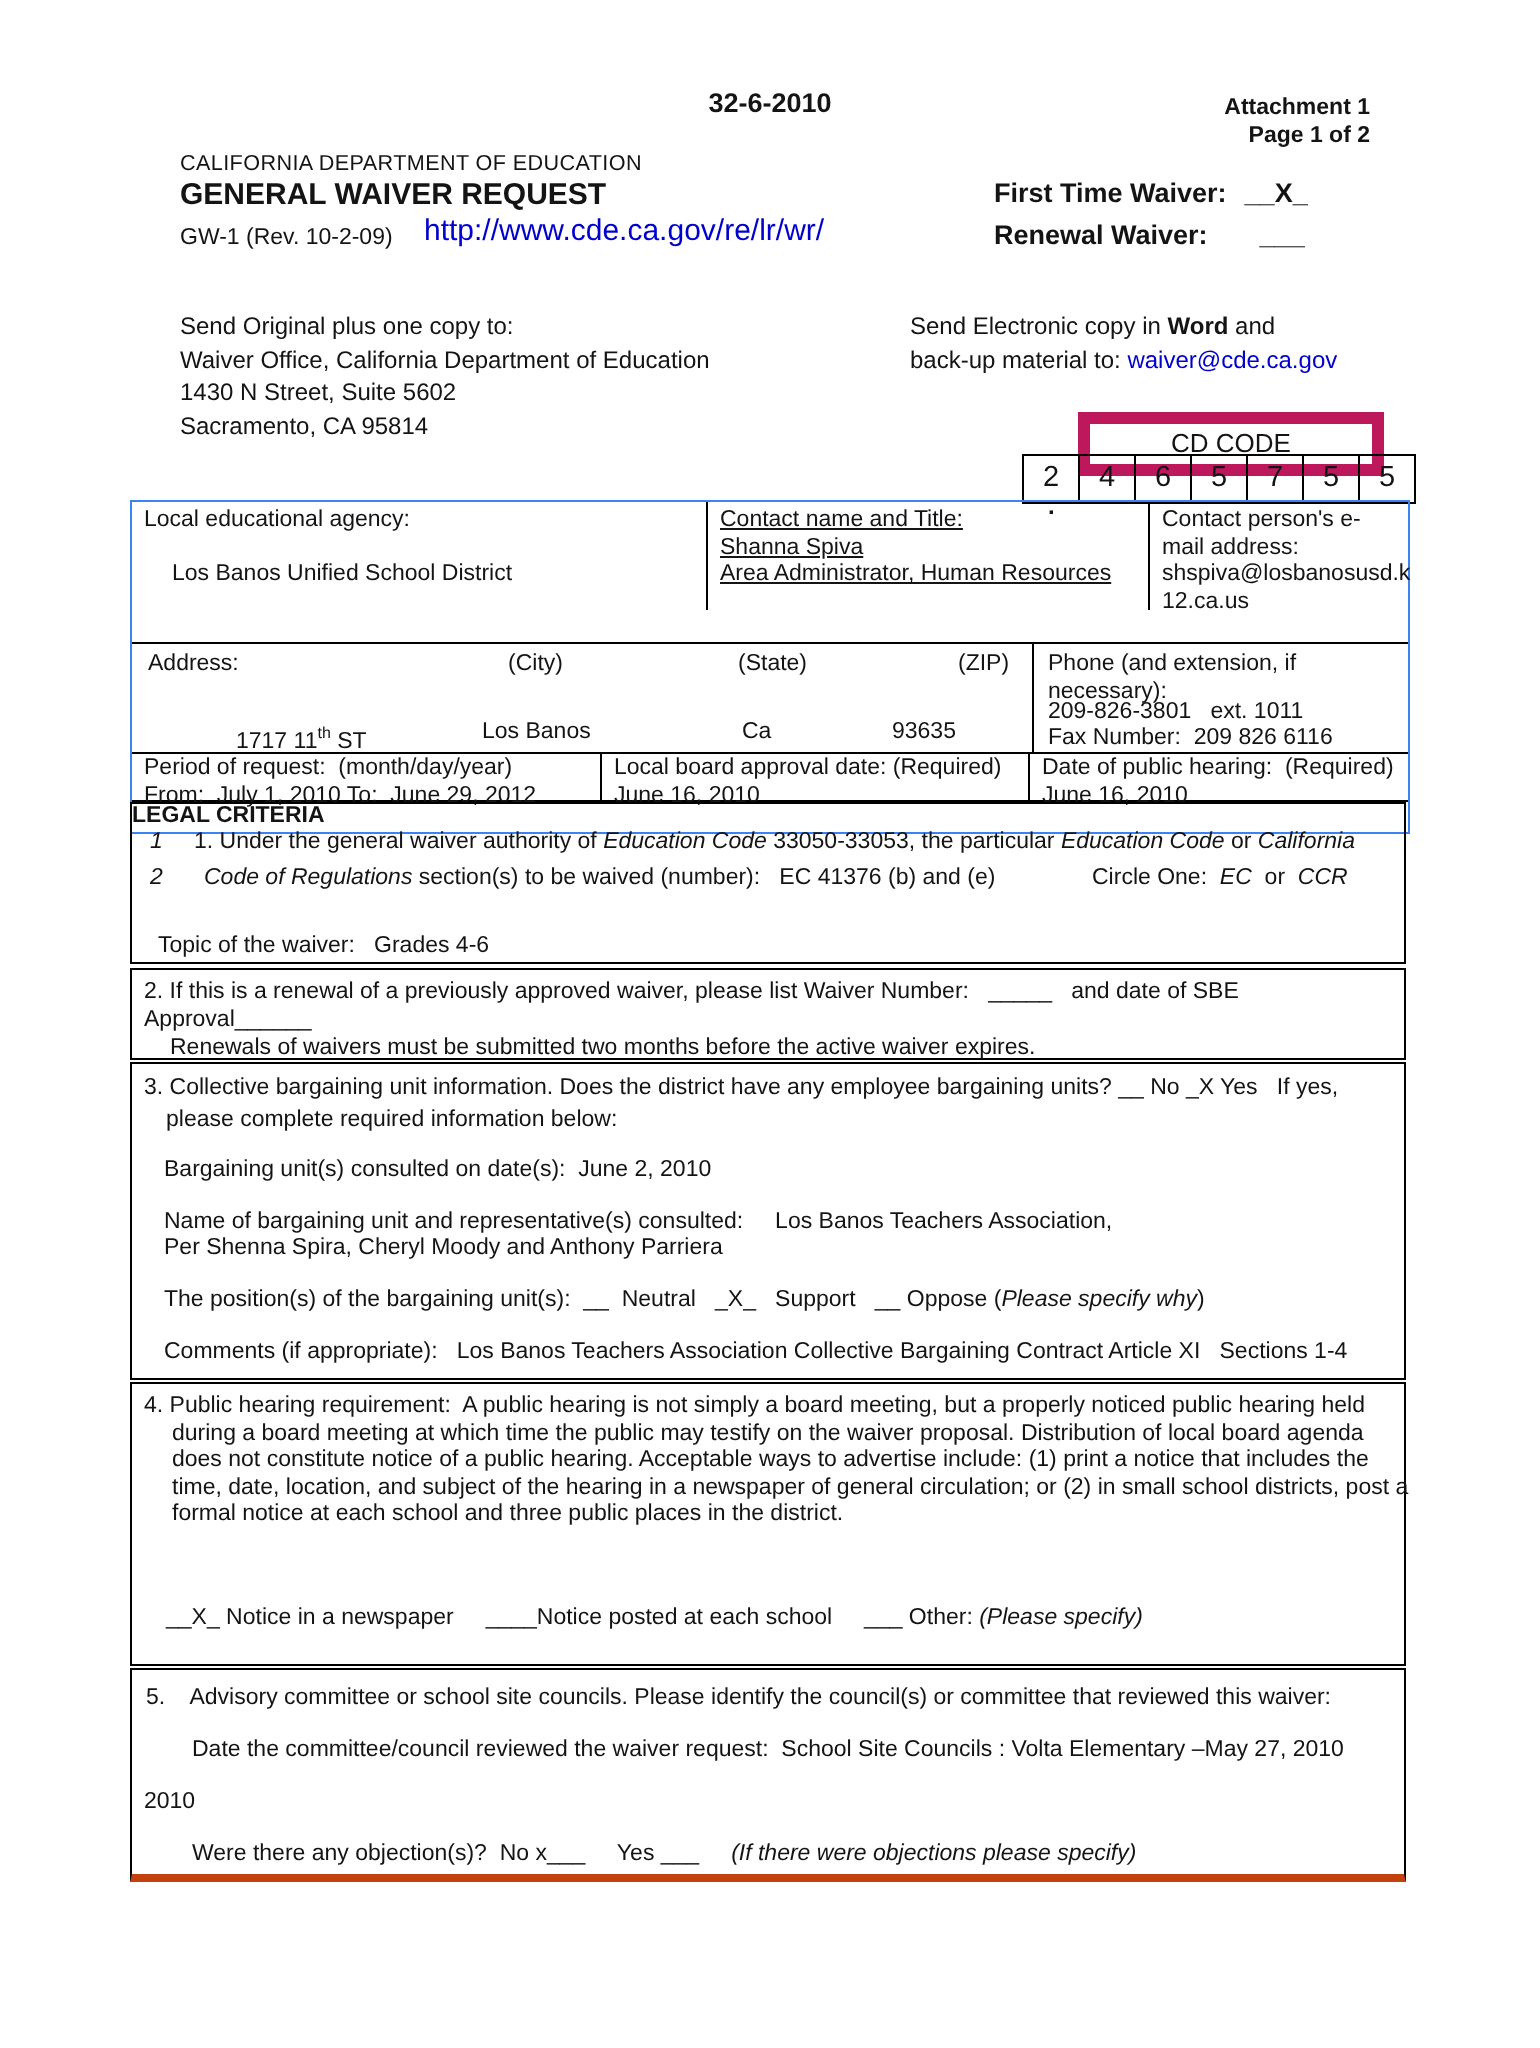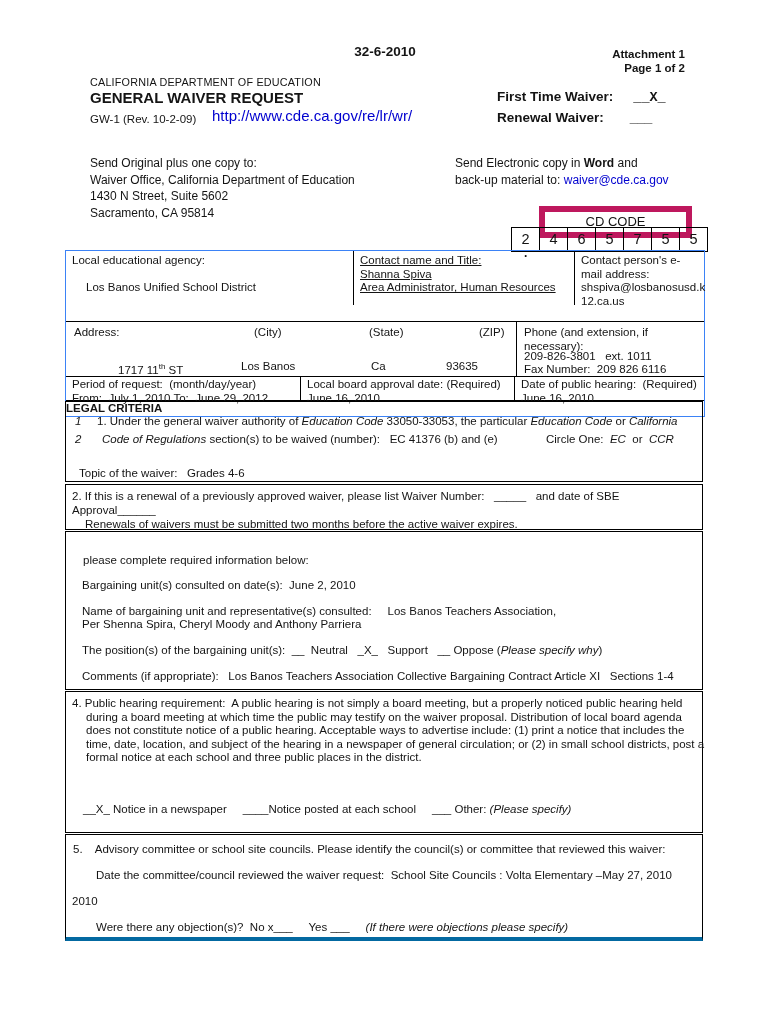--- a/index.html
+++ b/index.html
@@ -20,21 +20,21 @@
   
   .doc-code{left:0;top:44px;width:770px;text-align:center;font-size:13.5px;font-weight:bold;}
   .attach{top:47px;right:85px;text-align:right;font-size:11.5px;font-weight:bold;line-height:14px;}
   .dept{left:90px;top:76px;font-size:10.8px;letter-spacing:.2px;}
   .title{left:90px;top:89px;font-size:15px;font-weight:bold;}
   .rev{left:90px;top:113px;font-size:11.5px;}
   .url{left:212px;top:107px;font-size:15px;text-decoration:none;}
   .ftw{left:497px;top:89px;font-size:13.5px;font-weight:bold;}
   .rw{left:497px;top:110px;font-size:13.5px;font-weight:bold;}
   .gapv{margin-left:26px;}
-  .gaps{margin-left:20px;font-family:Liberation Mono, monospace;}
+  .gaps{margin-left:9px;}
 
   
   .send-left{left:90px;top:155px;}
   .send-right{left:455px;top:155px;}
 
   
   .cdhead{left:539px;top:206px;width:141px;height:20px;border:6px solid #be185d;
           text-align:center;font-size:13px;line-height:20px;}
   .cdrow{left:511px;top:227px;display:flex;}
   .cdcell{width:27px;height:23px;border:1px solid #000;margin-left:-1px;
@@ -54,21 +54,21 @@
   .legalrow{height:15px;text-align:center;font-weight:bold;font-size:11.5px;line-height:15px;}
   .vline{position:absolute;top:0;bottom:0;border-left:1px solid #000;}
   .lea-val{margin:13px 0 0 14px;}
 
   
   .sect{left:65px;width:636px;border:1px solid #000;position:absolute;font-size:11.5px;line-height:13.5px;}
   .s1{top:401px;height:79px;}
   .s2{top:484px;height:44px;}
   .s3{top:531px;height:157px;}
   .s4{top:691px;height:140px;}
-  .s5{top:834px;height:102px;border-bottom:4px solid #0369a1;}
+  .s5{top:834px;height:102px;border-bottom:4px solid #c2410c;}
 </style>
 </head>
 <body>
 
 <div class="page">
 
   <div class="abs doc-code" data-bind="header.doc_code">32-6-2010</div>
   <div class="abs attach">
     <div data-bind="header.attachment">Attachment 1</div>
     <div data-bind="header.page">Page 1 of 2</div>
@@ -163,20 +163,21 @@
     <span class="abs" style="left:480px;top:31px;"><span data-bind="legal.s1.circle_a">Circle One:  </span><span class="it" data-bind="legal.s1.circle_b">EC</span><span data-bind="legal.s1.circle_c">  or  </span><span class="it" data-bind="legal.s1.circle_d">CCR</span></span>
     <span class="abs" style="left:13px;top:65px;" data-bind="legal.s1.topic">Topic of the waiver:   Grades 4-6</span>
   </div>
 
   <div class="sect s2">
     <div style="padding:5px 8px 0 6px;" data-bind="legal.s2.l1">2. If this is a renewal of a previously approved waiver, please list Waiver Number:   _____   and date of SBE Approval______</div>
     <div style="padding:1px 8px 0 19px;" data-bind="legal.s2.l2">Renewals of waivers must be submitted two months before the active waiver expires.</div>
   </div>
 
   <div class="sect s3">
+    <span class="abs" style="left:6px;top:6px;" data-bind="legal.s3.l1">3. Collective bargaining unit information. Does the district have any employee bargaining units? __ No _X Yes   If yes,</span>
     <span class="abs" style="left:17px;top:22px;" data-bind="legal.s3.l2">please complete required information below:</span>
     <span class="abs" style="left:16px;top:47px;" data-bind="legal.s3.l3">Bargaining unit(s) consulted on date(s):  June 2, 2010</span>
     <span class="abs" style="left:16px;top:73px;" data-bind="legal.s3.l4">Name of bargaining unit and representative(s) consulted:     Los Banos Teachers Association,</span>
     <span class="abs" style="left:16px;top:86px;" data-bind="legal.s3.l5">Per Shenna Spira, Cheryl Moody and Anthony Parriera</span>
     <span class="abs" style="left:16px;top:112px;"><span data-bind="legal.s3.l6a">The position(s) of the bargaining unit(s):  __  Neutral   _X_   Support   __ Oppose (</span><span class="it" data-bind="legal.s3.l6b">Please specify why</span><span data-bind="legal.s3.l6c">)</span></span>
     <span class="abs" style="left:16px;top:138px;" data-bind="legal.s3.l7">Comments (if appropriate):   Los Banos Teachers Association Collective Bargaining Contract Article XI   Sections 1-4</span>
   </div>
 
   <div class="sect s4">
     <div class="abs" style="left:6px;top:5px;width:622px;padding-left:14px;text-indent:-14px;" data-bind="legal.s4.p">4. Public hearing requirement:  A public hearing is not simply a board meeting, but a properly noticed public hearing held during a board meeting at which time the public may testify on the waiver proposal. Distribution of local board agenda does not constitute notice of a public hearing. Acceptable ways to advertise include: (1) print a notice that includes the time, date, location, and subject of the hearing in a newspaper of general circulation; or (2) in small school districts, post a formal notice at each school and three public places in the district.</div>

